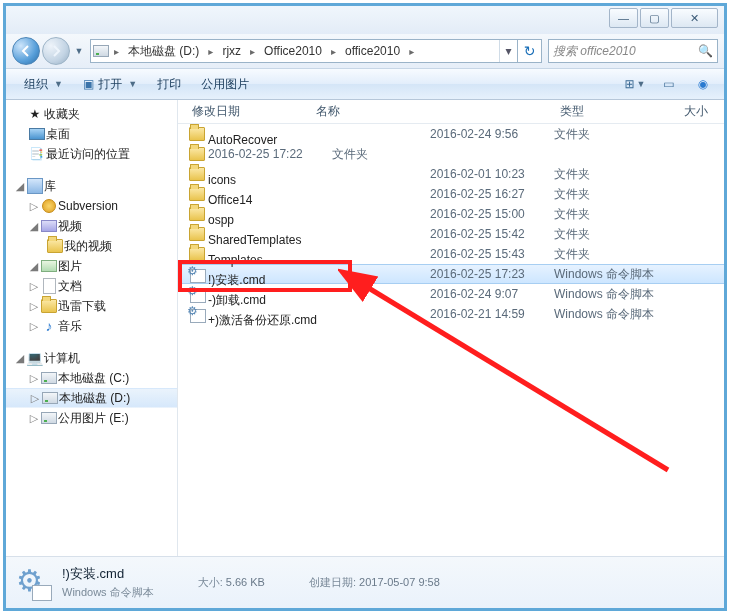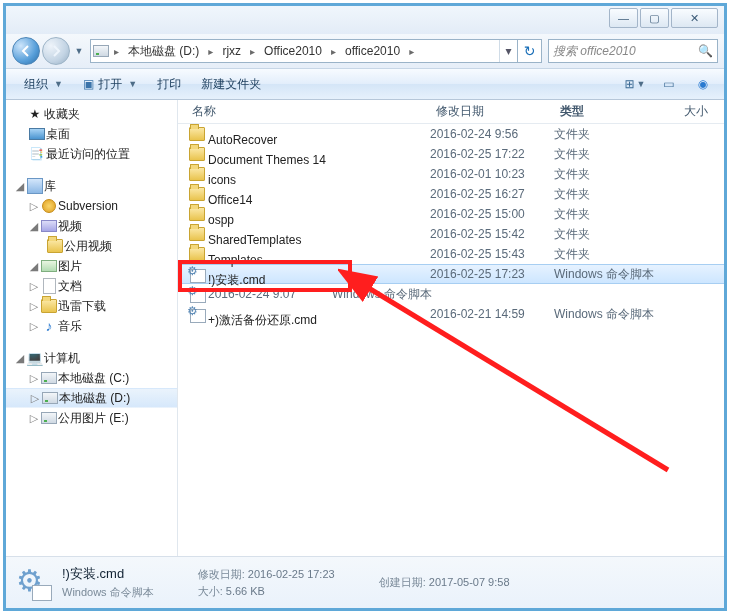--- a/index.html
+++ b/index.html
@@ -61,21 +61,21 @@
 .ico-doc { width:13px; height:16px; background:#fff; border:1px solid #b0b7be;}
 .ico-pc { color:#5a7aa0; font-size:14px;}
 .ico-svn { width:14px; height:14px; border-radius:50%; background:radial-gradient(#f9d56b,#e0a020); border:1px solid #c58b17;}
 
 
 .listpane { flex:1; display:flex; flex-direction:column; font-size:12px; position:relative;}
 .colheaders { height:24px; display:flex; align-items:center; border-bottom:1px solid #e5ebf1; color:#42586d; padding-left:8px;}
 .col { padding:0 6px;}
 .col.name { width:244px;}
 .col.date { width:124px;}
-.col.type { width:124px;font-weight:bold;}
+.col.type { width:124px;}
 .col.size { flex:1;}
 .rows { flex:1; overflow:auto; position:relative;}
 .rows::-webkit-scrollbar { width:17px; height:17px;}
 .rows::-webkit-scrollbar-track { background:#f0f0f0;}
 .rows::-webkit-scrollbar-thumb { background:#c7d1dc; border:1px solid #a9b7c5;}
 .row { height:20px; display:flex; align-items:center; padding-left:8px; color:#222; cursor:default; white-space:nowrap;}
 .row.sel { background:linear-gradient(#e6f2ff,#cde6ff); border-top:1px solid #a7cef2; border-bottom:1px solid #a7cef2;}
 .row .ricon { width:22px; display:inline-flex; align-items:center; justify-content:center;}
 .row .name { width:222px;margin-top:12px;}
 .row .date { width:124px; color:#5a6a7a;}
@@ -150,21 +150,21 @@
     <div class="tb-item">
       <span>组织</span>
         <span class="tb-caret">▼</span>
     </div>
     <div class="tb-item">
       <span style="color:#3b74aa">▣</span>
         <span>打开</span>
         <span class="tb-caret">▼</span>
     </div>
     <div class="tb-item">打印</div>
-    <div class="tb-item">新建文件夹</div>
+    <div class="tb-item">公用图片</div>
     <div class="tb-right">
       <div class="tb-iconbtn">⊞<span class="tb-caret">▼</span></div>
       <div class="tb-iconbtn">▭</div>
       <div class="tb-iconbtn" style="color:#2a7ad0">◉</div>
     </div>
   </div>
 
   <div class="mainarea">
 
     <div class="treepane">
@@ -202,21 +202,21 @@
           <span class="exp">◢</span>
           <span class="ticon">
             <span class="ico-vid"></span>
           </span>
           <span>视频</span>
         </div>
       <div class="tnode indent2">
           <span class="ticon">
             <span class="ico-folder"></span>
           </span>
-          <span>公用视频</span>
+          <span>我的视频</span>
         </div>
       <div class="tnode indent1">
           <span class="exp">◢</span>
           <span class="ticon">
             <span class="ico-pic"></span>
           </span>
           <span>图片</span>
         </div>
       <div class="tnode indent1">
           <span class="exp">▷</span>
@@ -262,39 +262,38 @@
           <span class="ticon">
             <span class="ico-drive"></span>
           </span>
           <span>公用图片 (E:)</span>
         </div>
       <div style="height:8px"></div>
     </div>
 
     <div class="listpane">
       <div class="colheaders">
+        <div class="col date">修改日期</div>
         <div class="col name">名称</div>
-        <div class="col date">修改日期</div>
         <div class="col type">类型</div>
         <div class="col size">大小</div>
       </div>
       <div class="rows" id="rows">
           <div class="row">
             <span class="ricon">
               <span class="ico-folder"></span>
             </span>
             <span class="name">AutoRecover</span>
             <span class="date">2016-02-24 9:56</span>
             <span class="type">文件夹</span>
           </div>
           <div class="row">
             <span class="ricon">
               <span class="ico-folder"></span>
             </span>
-            <span class="name">Document Themes 14</span>
             <span class="date">2016-02-25 17:22</span>
             <span class="type">文件夹</span>
           </div>
           <div class="row">
             <span class="ricon">
               <span class="ico-folder"></span>
             </span>
             <span class="name">icons</span>
             <span class="date">2016-02-01 10:23</span>
             <span class="type">文件夹</span>
@@ -336,20 +335,21 @@
               <span class="ico-cmd"></span>
             </span>
             <span class="name">!)安装.cmd</span>
             <span class="date">2016-02-25 17:23</span>
             <span class="type">Windows 命令脚本</span>
           </div>
           <div class="row">
             <span class="ricon">
               <span class="ico-cmd"></span>
             </span>
+            <span class="name">-)卸载.cmd</span>
             <span class="date">2016-02-24 9:07</span>
             <span class="type">Windows 命令脚本</span>
           </div>
           <div class="row">
             <span class="ricon">
               <span class="ico-cmd"></span>
             </span>
             <span class="name">+)激活备份还原.cmd</span>
             <span class="date">2016-02-21 14:59</span>
             <span class="type">Windows 命令脚本</span>
@@ -368,21 +368,20 @@
     </div>
   </div>
 
   <div class="details">
     <div class="bigicon"></div>
     <div class="dcol">
       <span class="fn">!)安装.cmd</span>
       <span class="sub">Windows 命令脚本</span>
     </div>
     <div class="dcol" style="margin-left:24px;">
-      <span class="kv"><b>修改日期:</b> <span>2016-02-25 17:23</span></span>
       <span class="kv"><b>大小:</b> <span>5.66 KB</span></span>
     </div>
     <div class="dcol" style="margin-left:24px;">
       <span class="kv"><b>创建日期:</b> <span>2017-05-07 9:58</span></span>
     </div>
   </div>
 
 </div>
 
 </body></html>

